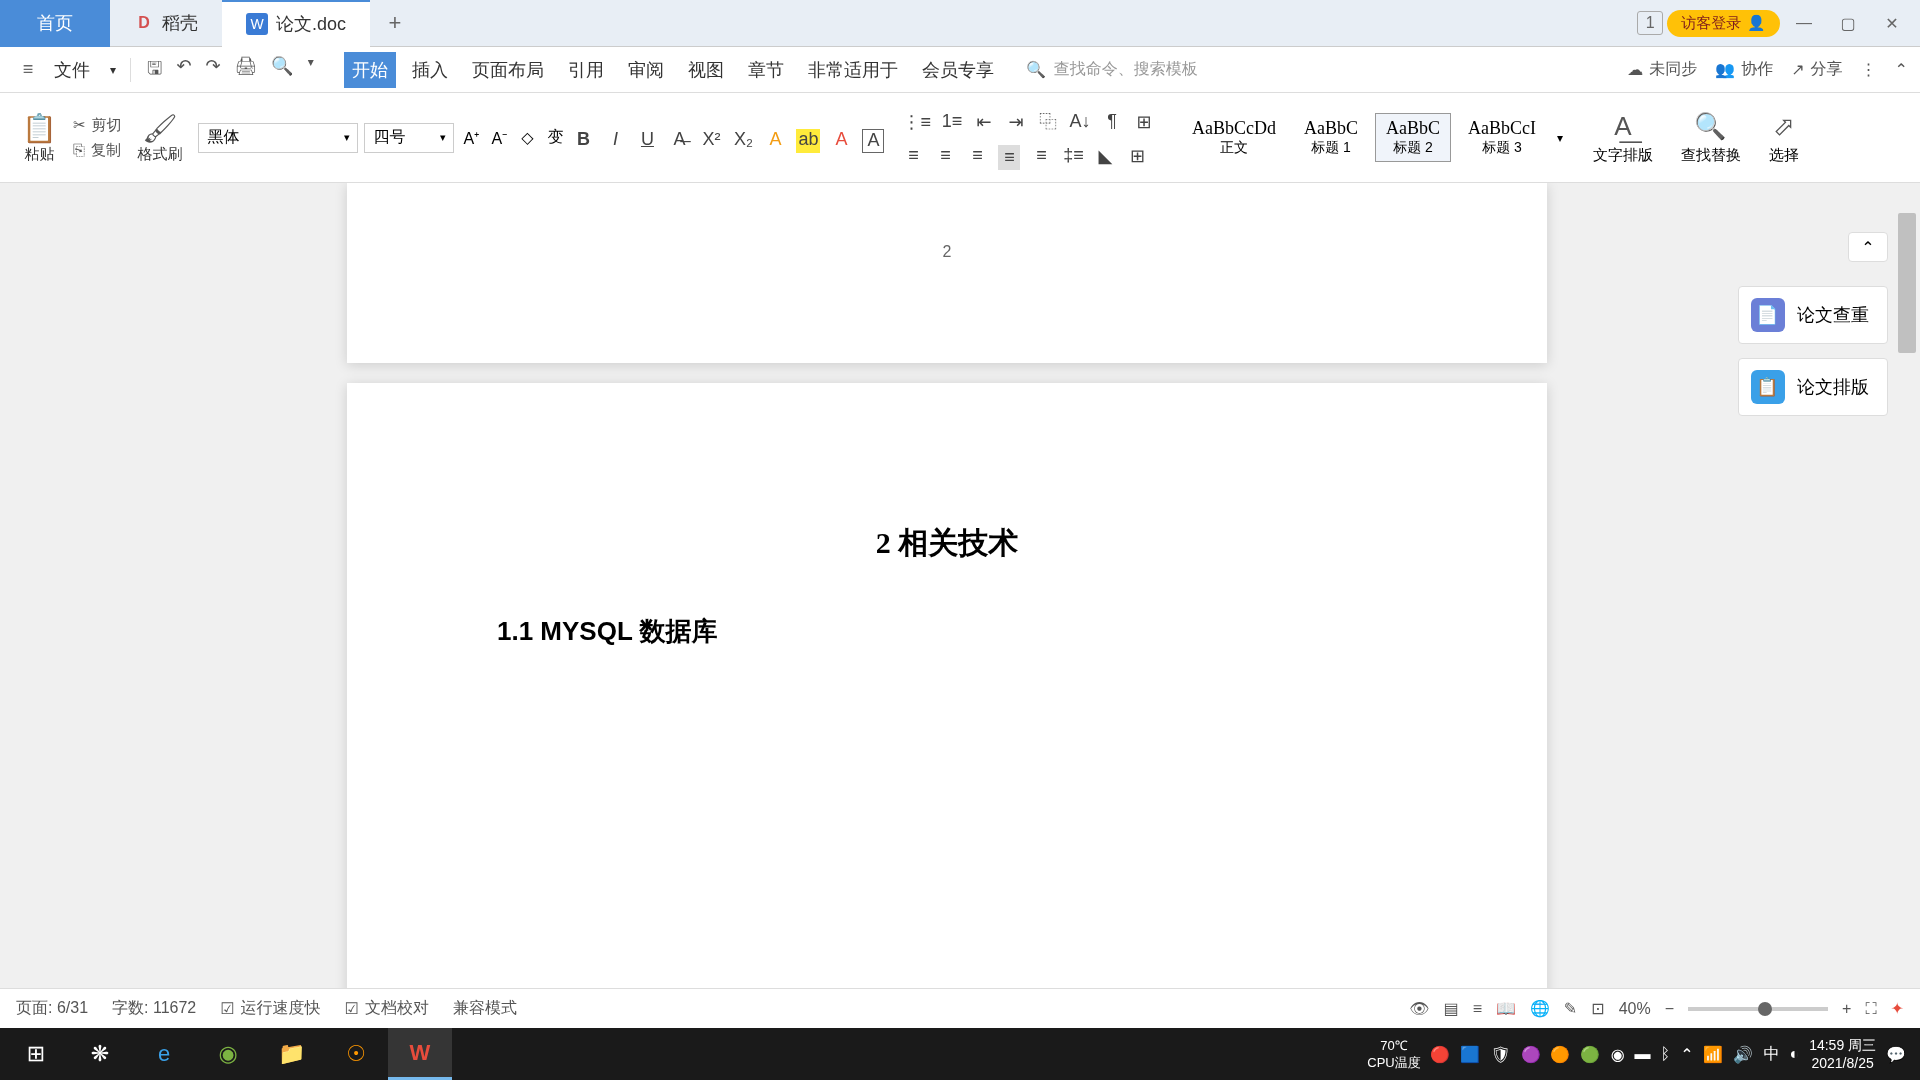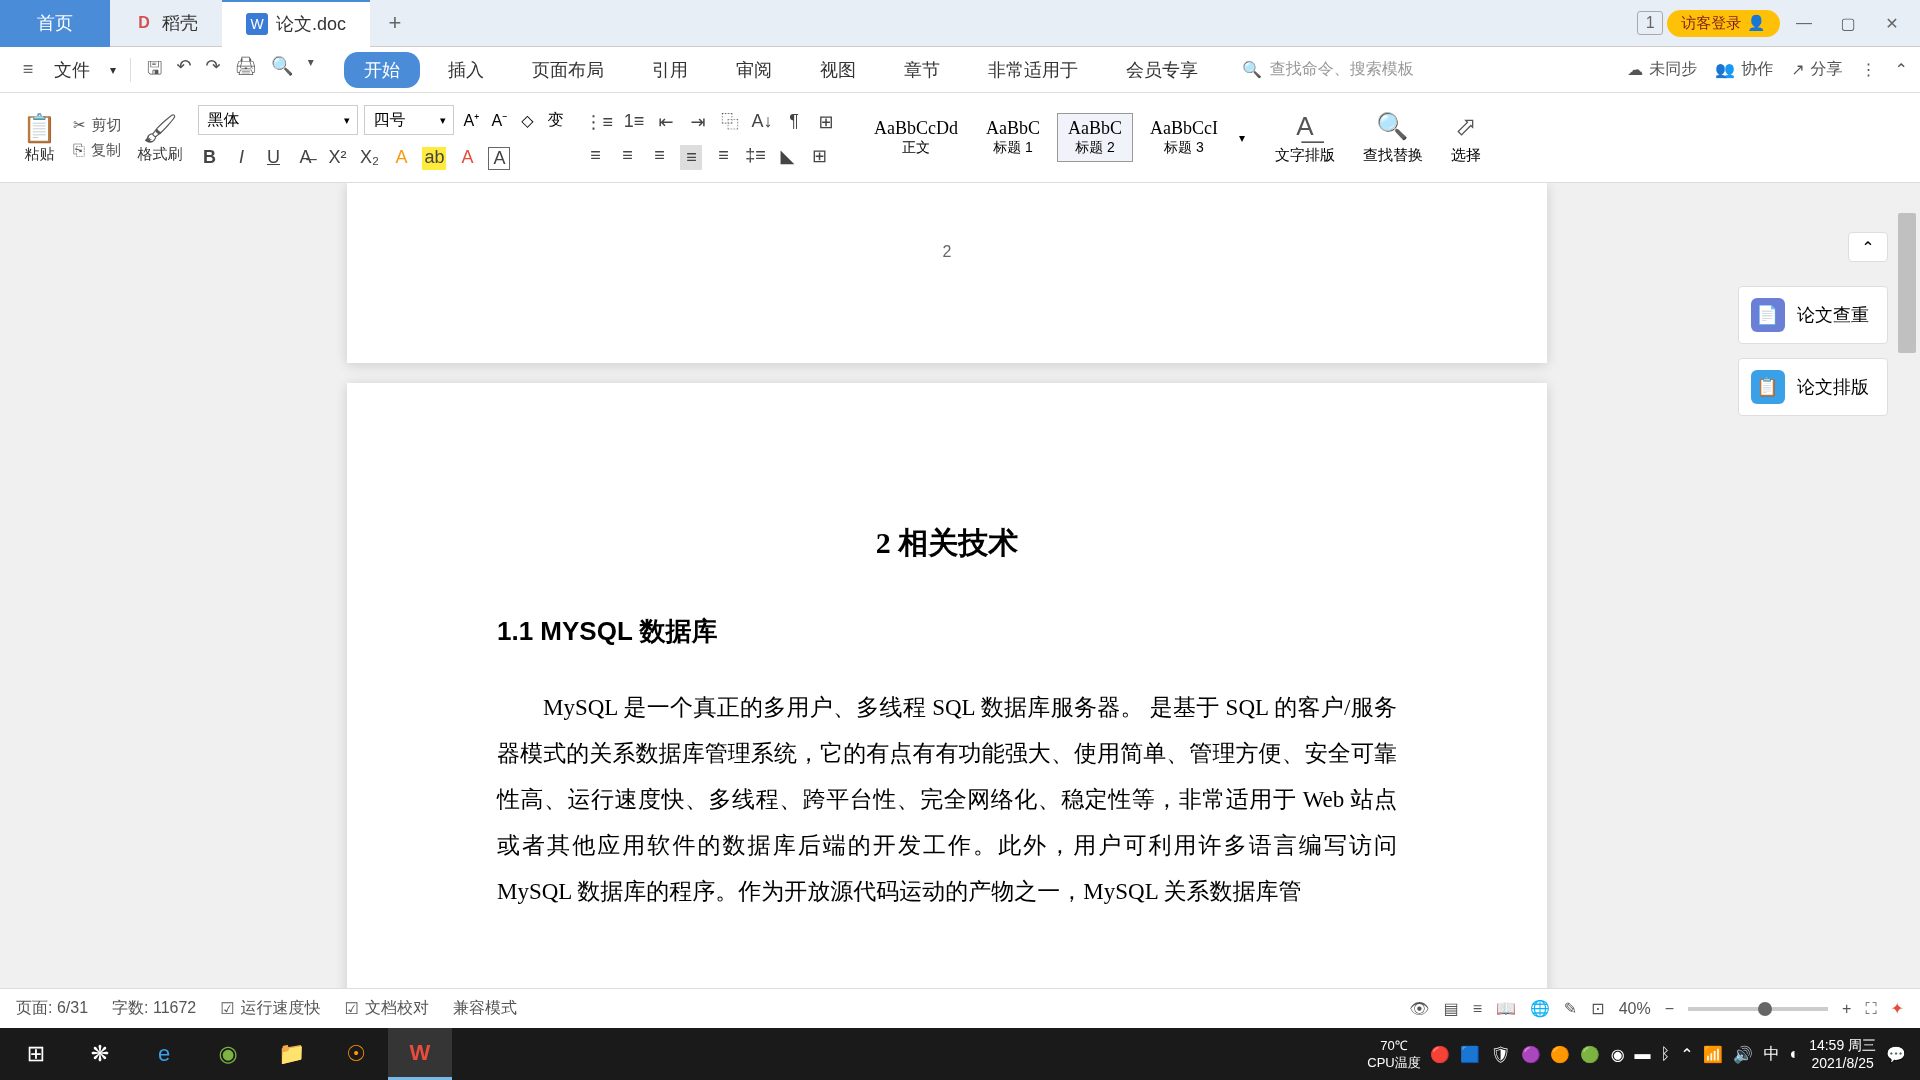--- a/index.html
+++ b/index.html
@@ -18,21 +18,21 @@
 .winctrl{margin-left:auto;display:flex;align-items:center;gap:4px;padding-right:8px}
 .winbtn{width:40px;height:30px;display:flex;align-items:center;justify-content:center;color:#666;font-size:16px;cursor:pointer}
 .login-btn{background:#ffc107;color:#7f1d1d;padding:4px 14px;border-radius:14px;font-size:15px;display:flex;align-items:center;gap:6px}
 .menubar{height:46px;background:#fff;display:flex;align-items:center;padding:0 12px;border-bottom:1px solid #ddd;position:relative;z-index:5;gap:4px}
 .menu-icon{width:32px;height:32px;display:flex;align-items:center;justify-content:center;color:#666;cursor:pointer;font-size:18px}
 .file-label{font-size:18px;color:#333;display:flex;align-items:center;gap:20px;padding:0 6px}
 .menu-sep{width:1px;height:24px;background:#ddd;margin:0 4px}
 .qat{display:flex;gap:14px;padding:0 8px}
 .qat-btn{color:#555;font-size:18px;cursor:pointer}
 .tabs{display:flex;gap:8px;margin-left:18px}
-.ribtab{padding:6px 20px;font-size:18px;color:#333;cursor:pointer;border-radius:14px}
+.ribtab{padding:6px 8px;font-size:18px;color:#333;cursor:pointer;border-radius:0}
 .ribtab.active{background:#4a8cd8;color:#fff}
 .search-cmd{margin-left:20px;display:flex;align-items:center;gap:8px;color:#999;font-size:16px}
 .right-menu{margin-left:auto;display:flex;align-items:center;gap:18px;color:#555;font-size:16px}
 .rm-item{display:flex;align-items:center;gap:6px;cursor:pointer}
 .ribbon{height:90px;background:#fff;display:flex;align-items:center;padding:0 14px;border-bottom:1px solid #ddd;position:relative;z-index:5;gap:8px}
 .rib-group{display:flex;flex-direction:column;align-items:center;gap:2px;padding:0 8px}
 .rib-group.row{flex-direction:row;gap:6px}
 .paste-btn{display:flex;flex-direction:column;align-items:center;font-size:15px;color:#333}
 .paste-ico{font-size:28px;color:#555}
 .clip-col{display:flex;flex-direction:column;gap:6px;font-size:15px;color:#555}
@@ -222,21 +222,21 @@
         <span>⎘</span>
         <span>复制</span>
       </div>
   </div>
   <div class="rib-group">
     <div class="paste-btn">
         <span class="paste-ico">🖌</span>
         <span>格式刷</span>
       </div>
   </div>
-  <div style="display:flex;flex-direction:column;gap:6px">
+  <div style="display:flex;flex-direction:row;gap:6px">
     <div class="font-row">
       <div class="font-sel">
           <span>黑体</span>
           <span style="font-size:11px">▾</span>
         </div>
       <div class="size-sel">
           <span>四号</span>
           <span style="font-size:11px">▾</span>
         </div>
       <span class="fmt-btn">A⁺</span>
@@ -312,21 +312,20 @@
     </div>
 </div>
 
 <div class="canvas">
   <div class="page page1">
     <div class="pagenum">2</div>
   </div>
   <div class="page page2">
     <h2 class="doc-h2">2 相关技术</h2>
     <h3 class="doc-h3">1.1 MYSQL 数据库</h3>
-    <p class="doc-p">MySQL 是一个真正的多用户、多线程 SQL 数据库服务器。 是基于 SQL 的客户/服务器模式的关系数据库管理系统，它的有点有有功能强大、使用简单、管理方便、安全可靠性高、运行速度快、多线程、跨平台性、完全网络化、稳定性等，非常适用于 Web 站点或者其他应用软件的数据库后端的开发工作。此外，用户可利用许多语言编写访问 MySQL 数据库的程序。作为开放源代码运动的产物之一，MySQL 关系数据库管</p>
   </div>
 </div>
 
 <div class="sidepanel">
   <div class="sp-toggle">⌃</div>
   <div class="sp-item">
       <div class="sp-ico blue">📄</div>
       <span>论文查重</span>
     </div>
   <div class="sp-item">

